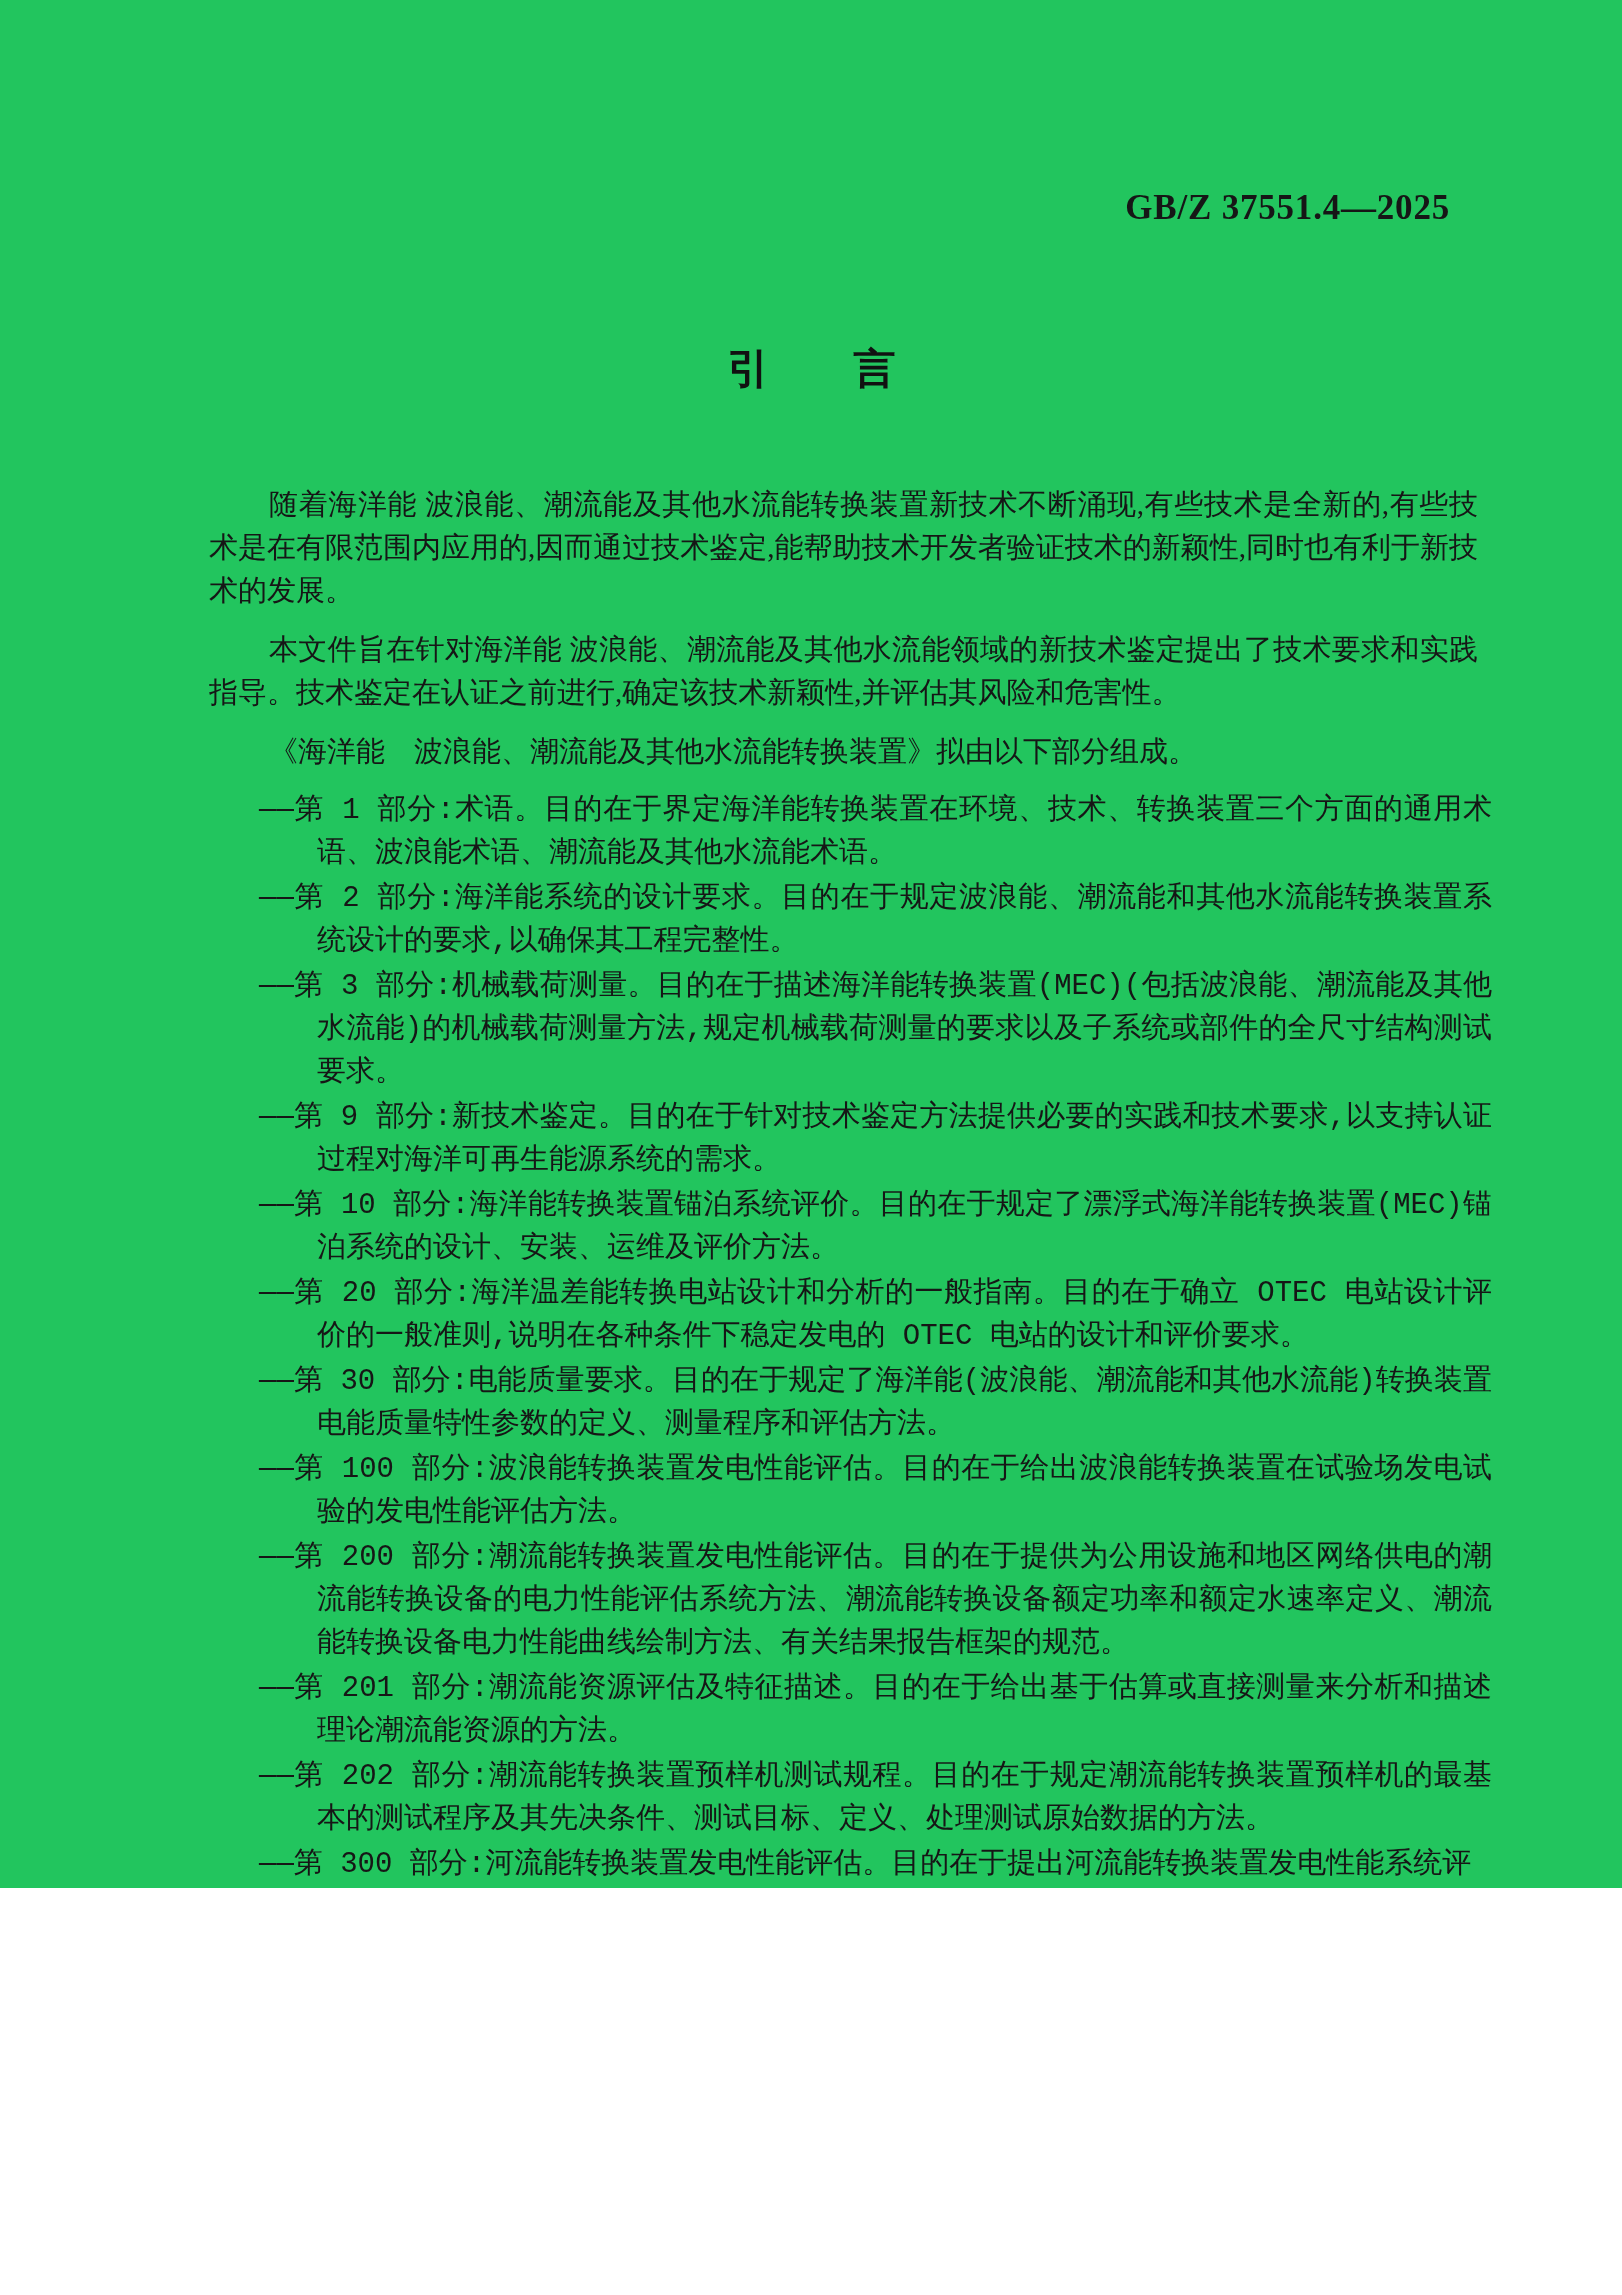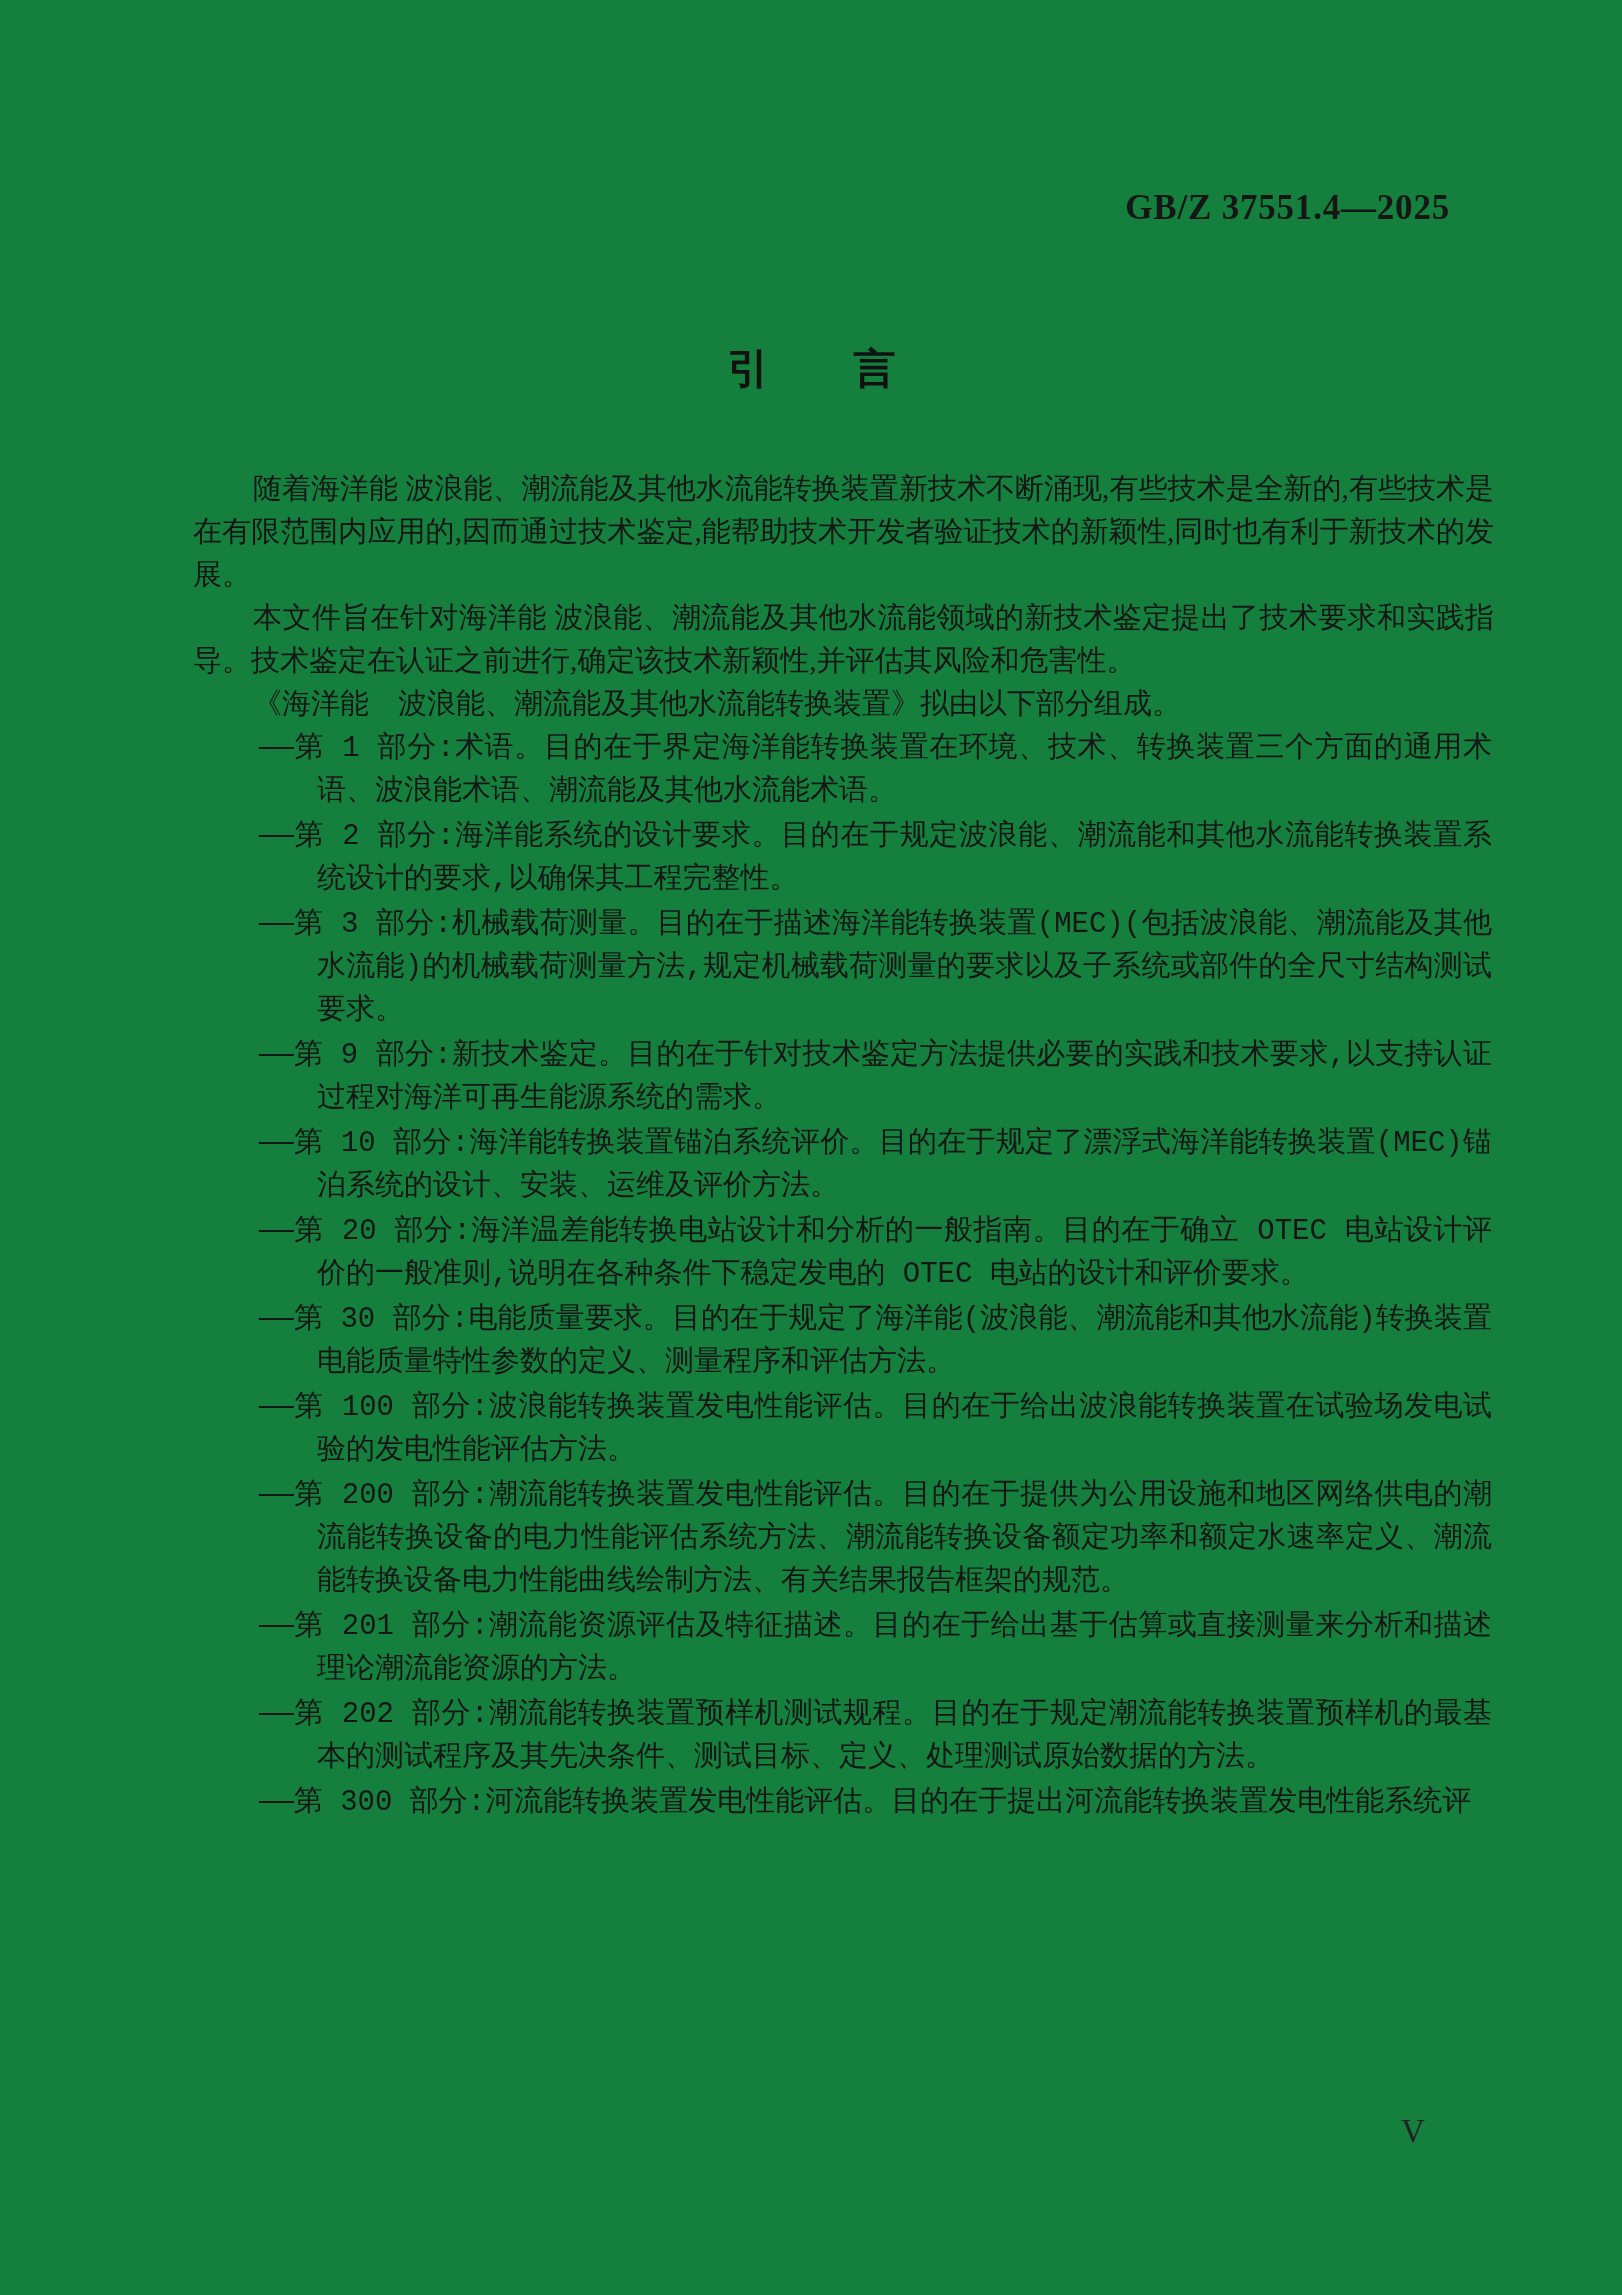--- a/index.html
+++ b/index.html
@@ -3,22 +3,22 @@
 <meta charset="utf-8">
 <style>
   html, body {
     margin: 0;
     padding: 0;
     background: #ffffff;
   }
   .page {
     position: relative;
     width: 1623px;
-    height: 2295px;
-    background: #15803d;
+    height: 1888px;
+    background: #22c55e;
     color: #161616;
     font-family: "Liberation Serif", "DejaVu Serif", serif;
     overflow: hidden;
   }
   .doc-header {
     position: absolute;
     top: 188px;
     right: 173px;
     font-size: 35px;
     font-weight: 700;
@@ -41,21 +41,21 @@
     position: absolute;
     top: 467px;
     left: 193px;
     width: 1301px;
     font-size: 29px;
     line-height: 43px;
     text-align: justify;
     text-justify: inter-ideograph;
   }
   .para {
-    margin: 0;
+    margin: 16px;
     text-indent: 60px;
   }
   .item {
     margin: 2px;
     padding-left: 122px;
     text-indent: -58px;
     font-family: Liberation Mono, monospace;
   }
   .page-number {
     position: absolute;

